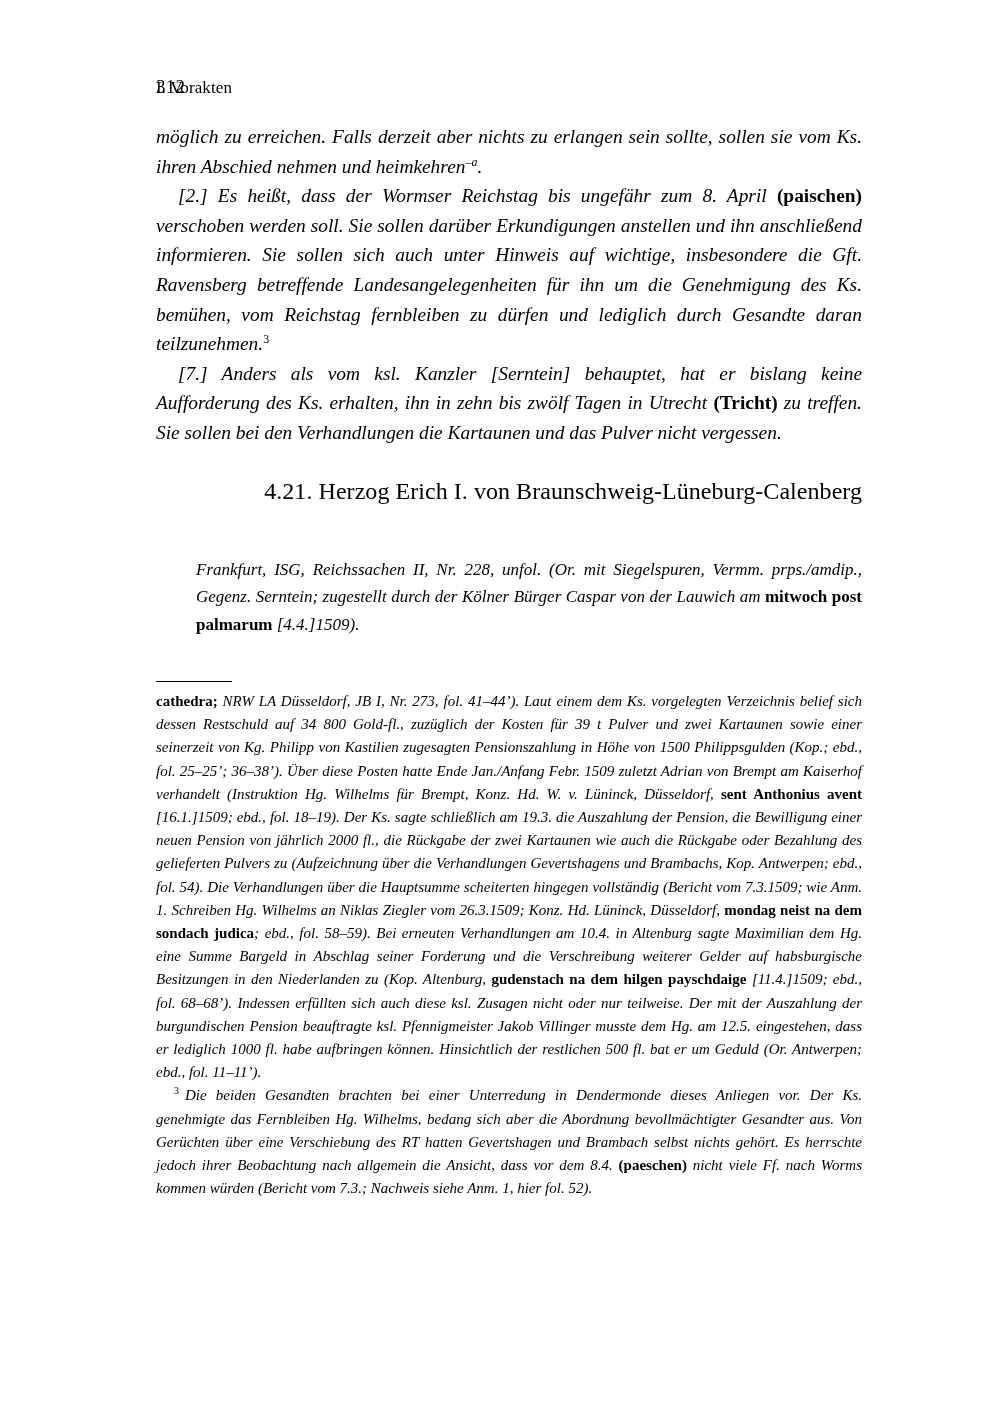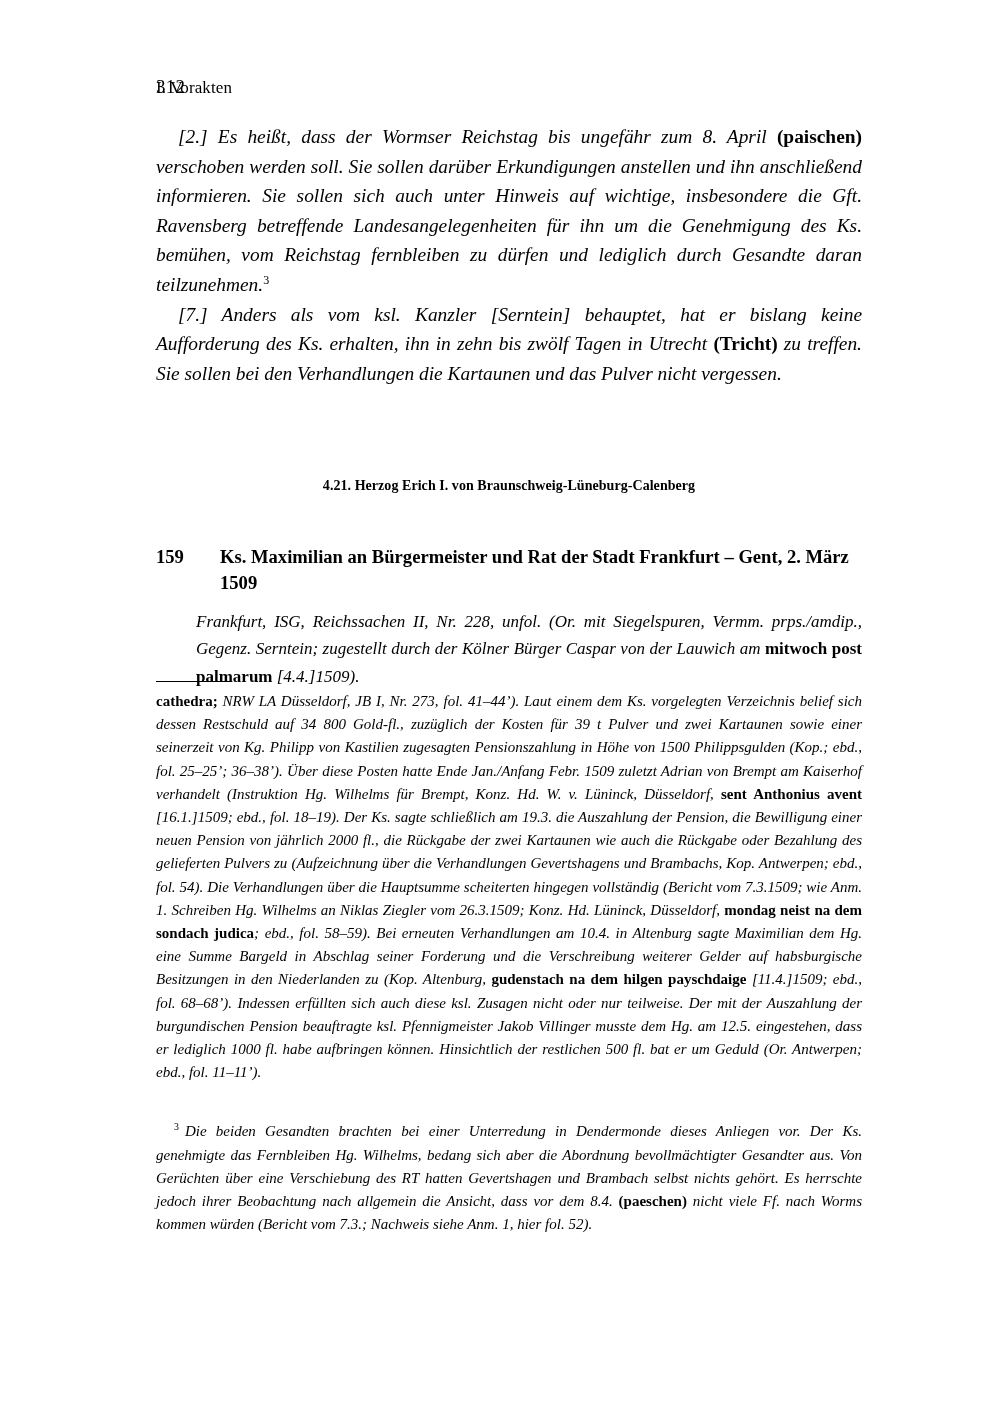--- a/index.html
+++ b/index.html
@@ -76,23 +76,23 @@
     vertical-align: super;
     line-height: 0;
     font-style: italic;
   }
   
   .section-heading {
     position: absolute;
     left: 156px;
     top: 478px;
     width: 706px;
-    text-align: center;
-    font-size: 14px;
-    font-weight: bold;
+    text-align: right;
+    font-size: 24px;
+    font-weight: normal;
     letter-spacing: .05px;
   }
   
   .doc-entry {
     position: absolute;
     left: 156px;
     top: 544px;
     width: 706px;
   }
   .doc-head {
@@ -136,52 +136,48 @@
     line-height: 23.2px;
     font-style: italic;
     text-align: justify;
   }
   .fnote {
     margin: 0;
     text-align: justify;
   }
   .fnote.hang {
     text-indent: 18px;
-    margin-top: 36px;
   }
   .fn-marker {
     font-size: 0.66em;
     vertical-align: super;
     line-height: 0;
     font-style: normal;
     padding-right: 6px;
   }
 </style>
 </head>
 <body>
 
 <div class="page">
 
   <div class="runhead">
     <div class="folio">312</div>
     <div class="runhead-title">I. Vorakten</div>
   </div>
 
   <div class="body">
+    <p class="para"><i>möglich zu erreichen. Falls derzeit aber nichts zu erlangen sein sollte, sollen sie vom Ks. ihren Abschied nehmen und heimkehren<sup class="fnit">–a</sup>.</i></p>
     <p class="para indent"><i>[2.] Es heißt, dass der Wormser Reichstag bis ungefähr zum 8. April</i> <span class="roman">(paischen)</span> <i>verschoben werden soll. Sie sollen darüber Erkundigungen anstellen und ihn anschließend informieren. Sie sollen sich auch unter Hinweis auf wichtige, insbesondere die Gft. Ravensberg betreffende Landesangelegenheiten für ihn um die Genehmigung des Ks. bemühen, vom Reichstag fernbleiben zu dürfen und lediglich durch Gesandte daran teilzunehmen.</i><sup class="fn">3</sup></p>
     <p class="para indent"><i>[7.] Anders als vom ksl. Kanzler [Serntein] behauptet, hat er bislang keine Aufforderung des Ks. erhalten, ihn in zehn bis zwölf Tagen in Utrecht</i> <span class="roman">(Tricht)</span> <i>zu treffen. Sie sollen bei den Verhandlungen die Kartaunen und das Pulver nicht vergessen.</i></p>
   </div>
 
   <div class="section-heading">4.21. Herzog Erich I. von Braunschweig-Lüneburg-Calenberg</div>
 
   <div class="doc-entry">
-    <div class="doc-head">
-      <span class="doc-num">159</span>
-      <span>Ks. Maximilian an Bürgermeister und Rat der Stadt Frankfurt – Gent, 2. März 1509</span>
-    </div>
     <div class="doc-source"><i>Frankfurt, ISG, Reichssachen II, Nr. 228, unfol. (Or. mit Siegelspuren, Vermm. prps./amdip., Gegenz. Serntein; zugestellt durch der Kölner Bürger Caspar von der Lauwich am</i> <span class="roman">mitwoch post palmarum</span> <i>[4.4.]1509).</i></div>
   </div>
 
   <div class="fn-rule"></div>
 
   <div class="footnotes">
     <p class="fnote"><span class="roman">cathedra;</span> <i>NRW LA Düsseldorf, JB I, Nr. 273, fol. 41–44’). Laut einem dem Ks. vorgelegten Verzeichnis belief sich dessen Restschuld auf 34 800 Gold-fl., zuzüglich der Kosten für 39 t Pulver und zwei Kartaunen sowie einer seinerzeit von Kg. Philipp von Kastilien zugesagten Pensionszahlung in Höhe von 1500 Philippsgulden (Kop.; ebd., fol. 25–25’; 36–38’). Über diese Posten hatte Ende Jan./Anfang Febr. 1509 zuletzt Adrian von Brempt am Kaiserhof verhandelt (Instruktion Hg. Wilhelms für Brempt, Konz. Hd. W. v. Lüninck, Düsseldorf,</i> <span class="roman">sent Anthonius avent</span> <i>[16.1.]1509; ebd., fol. 18–19). Der Ks. sagte schließlich am 19.3. die Auszahlung der Pension, die Bewilligung einer neuen Pension von jährlich 2000 fl., die Rückgabe der zwei Kartaunen wie auch die Rückgabe oder Bezahlung des gelieferten Pulvers zu (Aufzeichnung über die Verhandlungen Gevertshagens und Brambachs, Kop. Antwerpen; ebd., fol. 54). Die Verhandlungen über die Hauptsumme scheiterten hingegen vollständig (Bericht vom 7.3.1509; wie Anm. 1. Schreiben Hg. Wilhelms an Niklas Ziegler vom 26.3.1509; Konz. Hd. Lüninck, Düsseldorf,</i> <span class="roman">mondag neist na dem sondach judica</span><i>; ebd., fol. 58–59). Bei erneuten Verhandlungen am 10.4. in Altenburg sagte Maximilian dem Hg. eine Summe Bargeld in Abschlag seiner Forderung und die Verschreibung weiterer Gelder auf habsburgische Besitzungen in den Niederlanden zu (Kop. Altenburg,</i> <span class="roman">gudenstach na dem hilgen payschdaige</span> <i>[11.4.]1509; ebd., fol. 68–68’). Indessen erfüllten sich auch diese ksl. Zusagen nicht oder nur teilweise. Der mit der Auszahlung der burgundischen Pension beauftragte ksl. Pfennigmeister Jakob Villinger musste dem Hg. am 12.5. eingestehen, dass er lediglich 1000 fl. habe aufbringen können. Hinsichtlich der restlichen 500 fl. bat er um Geduld (Or. Antwerpen; ebd., fol. 11–11’).</i></p>
     <p class="fnote hang"><span class="fn-marker">3</span><span><i>Die beiden Gesandten brachten bei einer Unterredung in Dendermonde dieses Anliegen vor. Der Ks. genehmigte das Fernbleiben Hg. Wilhelms, bedang sich aber die Abordnung bevollmächtigter Gesandter aus. Von Gerüchten über eine Verschiebung des RT hatten Gevertshagen und Brambach selbst nichts gehört. Es herrschte jedoch ihrer Beobachtung nach allgemein die Ansicht, dass vor dem 8.4.</i> <span class="roman">(paeschen)</span> <i>nicht viele Ff. nach Worms kommen würden (Bericht vom 7.3.; Nachweis siehe Anm. 1, hier fol. 52).</i></span></p>
   </div>
 

